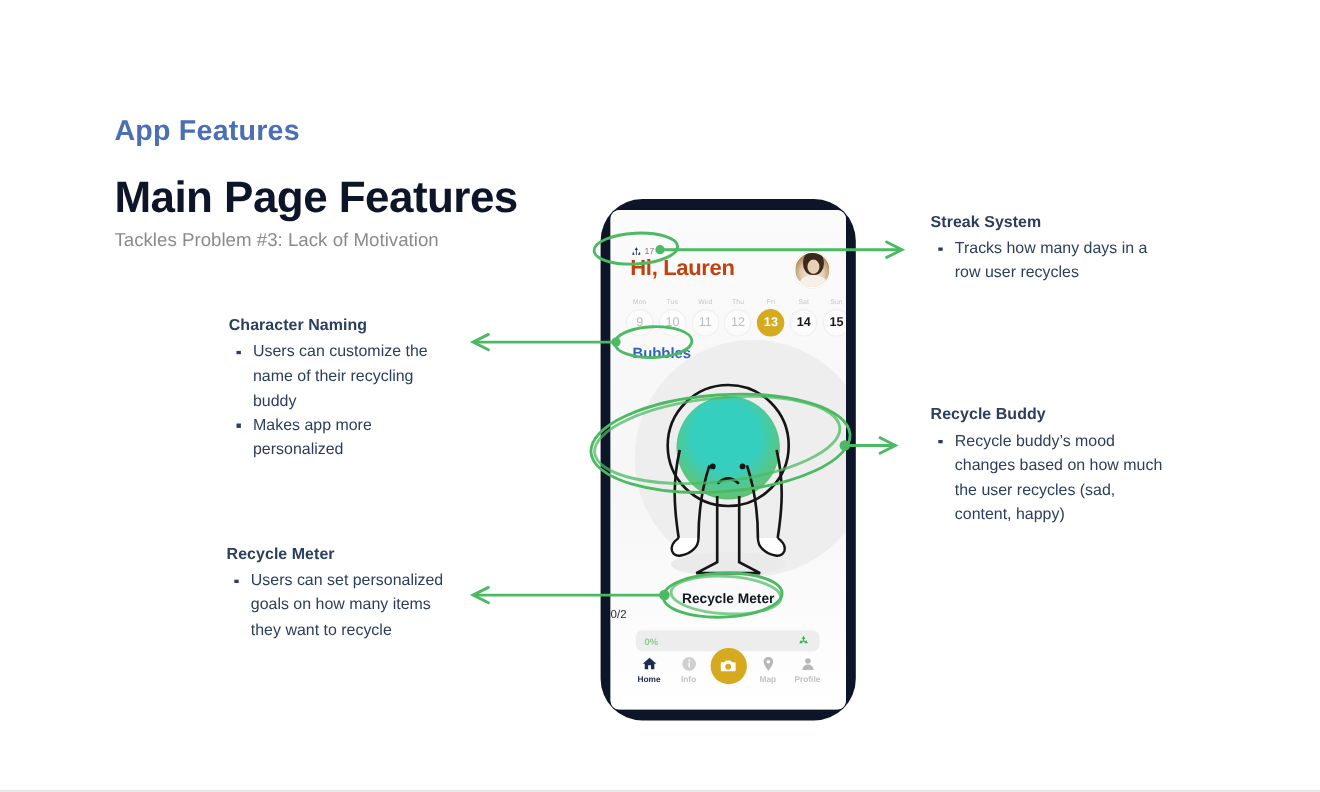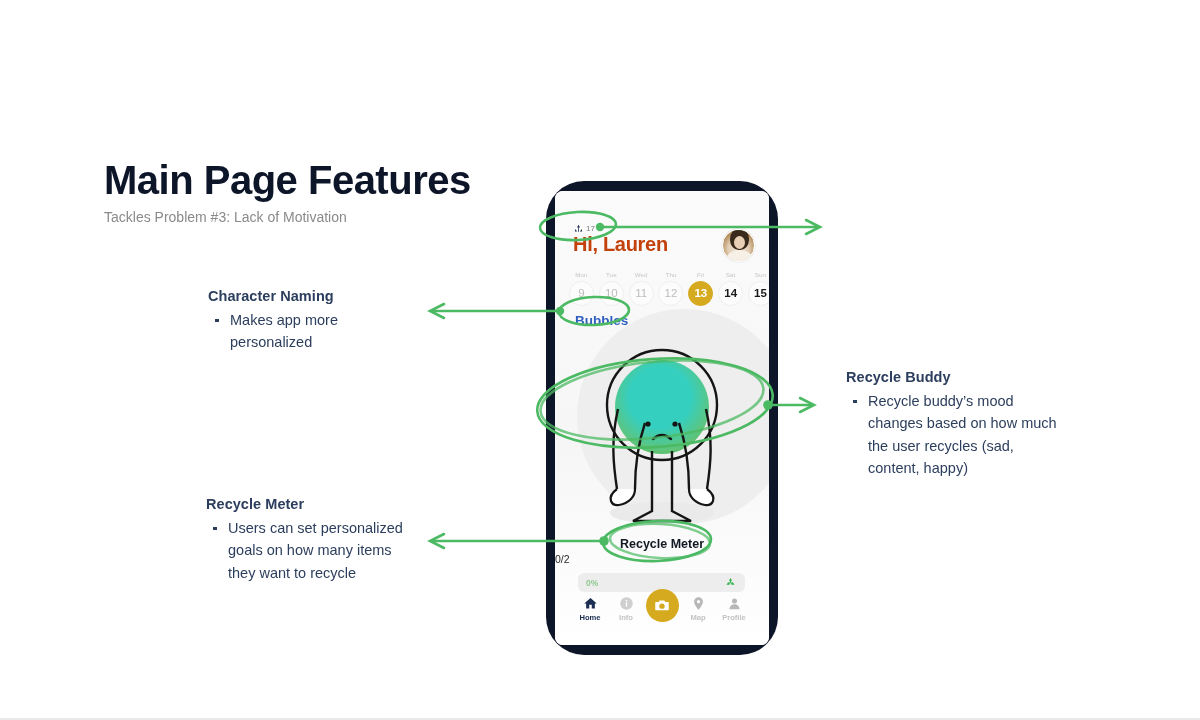--- a/index.html
+++ b/index.html
@@ -26,21 +26,21 @@
     font-size: 26px; font-weight: 700; letter-spacing: .2px;
     color: #4a6fb5;
   }
   .page-title {
     position: absolute; left: 104px; top: 158px;
     font-size: 40px; font-weight: 700; letter-spacing: -.5px;
     color: #0d1528;
   }
   .page-subtitle {
     position: absolute; left: 104px; top: 209px;
-    font-size: 14px; font-weight: 400;
+    font-size: 17px; font-weight: 400;
     color: #8a8a8a;
   }
 
   
   .anno { position: absolute; width: 210px; }
   .anno-title {
     font-size: 14.5px; font-weight: 700; color: #2c3e5d;
     margin-bottom: 5px; letter-spacing: .05px;
   }
   .anno ul { list-style: none; }
@@ -198,37 +198,45 @@
     background: #d6aa1e;
     display: flex; align-items: center; justify-content: center;
     margin-bottom: 8px;
   }
 </style>
 </head>
 <body>
 
 <div class="slide">
 
+  <div class="eyebrow">App Features</div>
   <div class="page-title">Main Page Features</div>
   <div class="page-subtitle">Tackles Problem #3: Lack of Motivation</div>
 
   <div class="anno" id="anno-character">
     <div class="anno-title">Character Naming</div>
     <ul>
+      <li>Users can customize the name of their recycling buddy</li>
       <li>Makes app more personalized</li>
     </ul>
   </div>
 
   <div class="anno" id="anno-meter">
     <div class="anno-title">Recycle Meter</div>
     <ul>
       <li>Users can set personalized goals on how many items they want to recycle</li>
     </ul>
   </div>
 
+  <div class="anno" id="anno-streak">
+    <div class="anno-title">Streak System</div>
+    <ul>
+      <li>Tracks how many days in a row user recycles</li>
+    </ul>
+  </div>
 
   <div class="anno" id="anno-buddy">
     <div class="anno-title">Recycle Buddy</div>
     <ul>
       <li>Recycle buddy’s mood changes based on how much the user recycles (sad, content, happy)</li>
     </ul>
   </div>
 
   <div class="phone">
     <div class="phone-screen">

